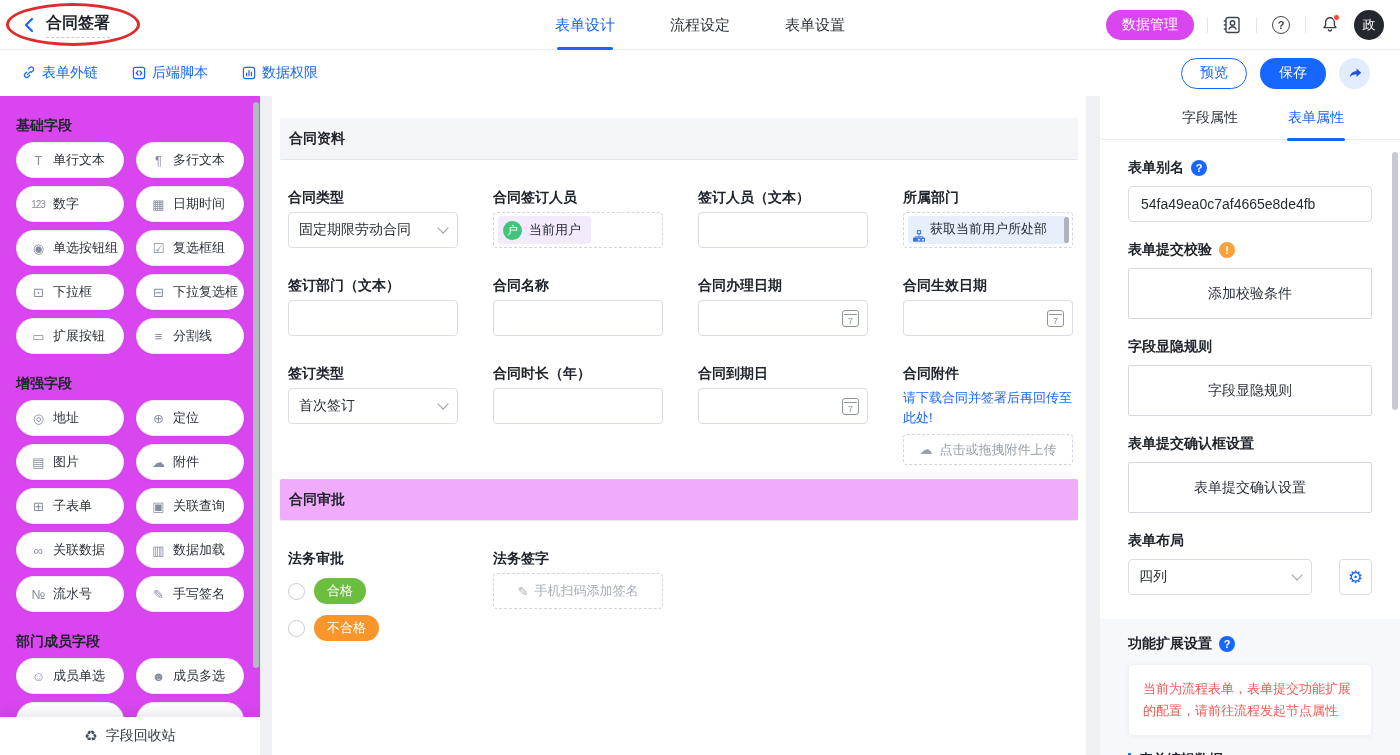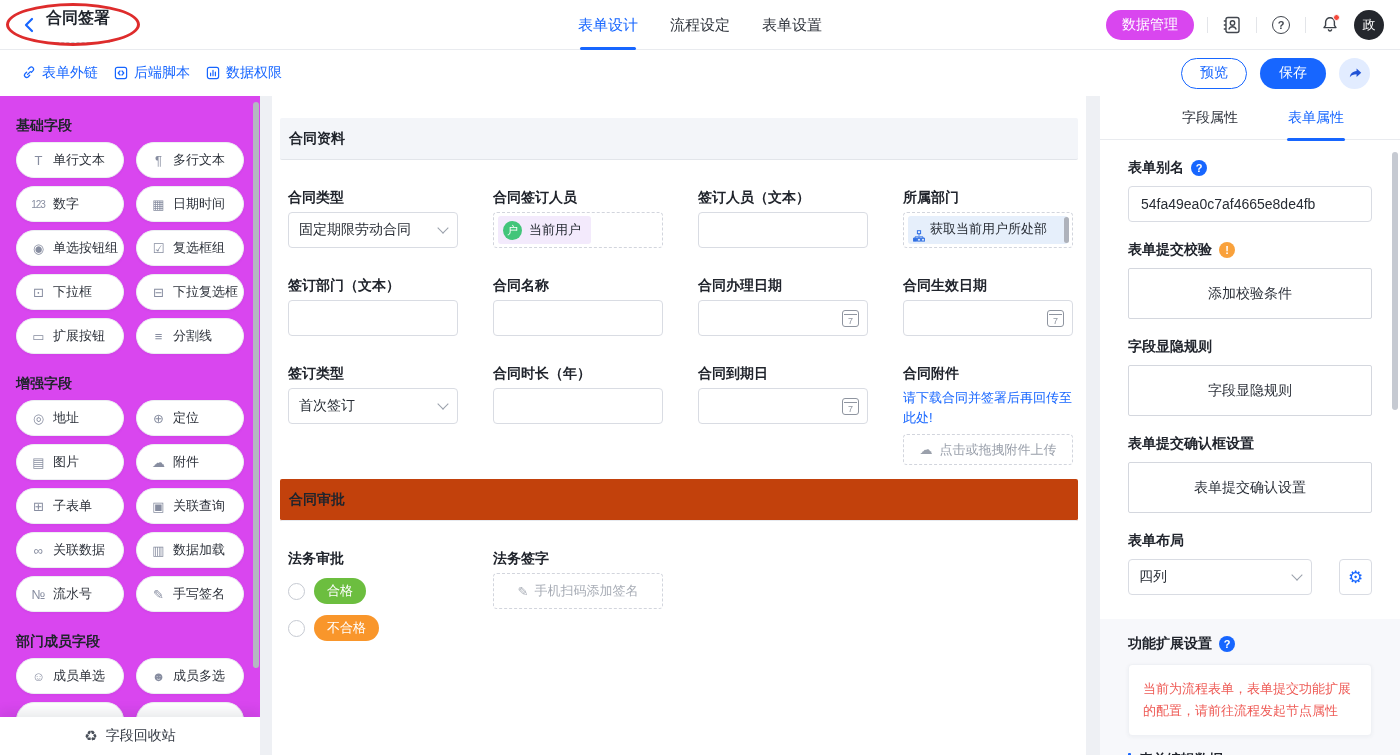--- a/index.html
+++ b/index.html
@@ -3,59 +3,59 @@
 <meta charset="utf-8">
 <style>
   *{box-sizing:border-box;margin:0;padding:0}
   html,body{width:1400px;height:755px}
   body{position:relative;background:#eef0f4;font-family:"Liberation Sans","DejaVu Sans",sans-serif;overflow:hidden;color:#20242c}
   svg{display:block}
 
   
   .header{position:absolute;top:0;left:0;right:0;height:50px;background:#fff;border-bottom:1px solid #e9ebef;z-index:30}
   .hdr-left{position:absolute;left:22px;top:0;height:50px;display:flex;align-items:center;gap:10px}
-  .title{font-size:16px;font-weight:700;color:#1f242c;border-bottom:1px dashed #c6cad2;padding-bottom:13px}
+  .title{font-size:16px;font-weight:700;color:#1f242c;border-bottom:1px dashed #c6cad2;padding-bottom:3px}
   .annot{position:absolute;left:6px;top:3px;width:134px;height:43px;border:3px solid #de2c2c;border-radius:50%;z-index:40;pointer-events:none}
-  .hdr-tabs{position:absolute;left:50%;transform:translateX(-50%);top:0;height:50px;display:flex;gap:32px;align-items:center}
+  .hdr-tabs{position:absolute;left:50%;transform:translateX(-50%);top:0;height:50px;display:flex;gap:55px;align-items:center}
   .htab{position:relative;height:50px;display:flex;align-items:center;font-size:15px;color:#30353d;cursor:pointer}
   .htab.active{color:#1766ff}
   .htab.active .hbar{position:absolute;bottom:0;left:50%;transform:translateX(-50%);width:56px;height:3px;border-radius:2px;background:#1766ff}
   .hdr-right{position:absolute;right:16px;top:0;height:50px;display:flex;align-items:center;gap:13px}
   .pill-green{height:30px;padding:4px 16px;border-radius:15px;background:#d946ef;color:#fff;font-size:14px;display:flex;align-items:center;cursor:pointer}
   .vdiv{width:1px;height:16px;background:#e3e5e9}
   .hicon{width:22px;height:22px;display:flex;align-items:center;justify-content:center;cursor:pointer;position:relative}
   .help-circ{width:18px;height:18px;border:1.4px solid #41464e;border-radius:50%;display:flex;align-items:center;justify-content:center;font-size:11px;font-weight:700;color:#41464e}
   .help-circ::before{content:"?"}
   .bell-dot{position:absolute;top:0;right:1px;width:7px;height:7px;border-radius:50%;background:#f4493c;border:1px solid #fff}
   .avatar{width:30px;height:30px;border-radius:50%;background:#24272d;color:#fff;font-size:13px;display:flex;align-items:center;justify-content:center;cursor:pointer}
 
   
   .toolbar{position:absolute;top:50px;left:0;right:0;height:46px;background:#fff;z-index:20}
-  .tb-links{position:absolute;left:22px;top:0;height:46px;display:flex;align-items:center;gap:16px}
+  .tb-links{position:absolute;left:22px;top:0;height:46px;display:flex;align-items:center;gap:34px}
   .tb-link{display:flex;align-items:center;gap:6px;color:#1766ff;font-size:14px;cursor:pointer}
   .tb-right{position:absolute;right:30px;top:0;height:46px;display:flex;align-items:center;gap:13px}
   .btn-outline{height:31px;min-width:66px;padding:0 18px;border-radius:16px;border:1px solid #1766ff;color:#1766ff;background:#fff;font-size:14px;display:flex;align-items:center;justify-content:center;cursor:pointer}
   .btn-solid{height:31px;min-width:66px;padding:0 18px;border-radius:16px;background:#1766ff;color:#fff;font-size:14px;display:flex;align-items:center;justify-content:center;cursor:pointer}
   .share-btn{width:31px;height:31px;border-radius:50%;background:#e2ecff;display:flex;align-items:center;justify-content:center;cursor:pointer}
 
   
   .sidebar{position:absolute;left:0;top:96px;width:260px;bottom:0;background:#d946ef;overflow:hidden;padding:0 16px}
   .sec-title{margin-top:21px;font-size:14px;font-weight:700;color:#20242c}
   .pill-grid{display:grid;grid-template-columns:1fr 1fr;gap:8px 12px;margin-top:7px}
   .fpill{height:36px;border:1px solid #eceef2;border-radius:18px;background:#fff;box-shadow:0 1px 3px rgba(30,40,60,.05);display:flex;align-items:center;padding-left:13px;gap:7px;cursor:grab;overflow:hidden}
   .fpill .g{color:#878da0;font-size:13px;min-width:16px;text-align:center;letter-spacing:-1px}
   .fpill .t{font-size:13px;color:#2c313a;white-space:nowrap}
   .sb-thumb{position:absolute;right:1px;top:6px;width:6px;height:566px;border-radius:3px;background:#b4b8c1;cursor:pointer}
   .recycle{position:absolute;left:0;right:0;bottom:0;height:38px;background:#fff;box-shadow:0 -6px 12px rgba(25,35,60,.09);display:flex;align-items:center;justify-content:center;gap:8px;font-size:14px;color:#343a44;z-index:6;cursor:pointer}
   .recycle .g{font-size:15px;color:#4a505a}
 
   
   .canvas{position:absolute;left:272px;top:96px;width:814px;bottom:0;background:#fff;overflow:hidden;padding:0 8px}
   .group-head{margin-top:22px;height:42px;background:#f3f5f9;border-bottom:1px solid #e2e5ea;display:flex;align-items:center;padding-left:9px;font-size:14px;font-weight:700;color:#20242c;border-radius:2px}
-  .group-head.plain{background:#c2410c;border-bottom:1px solid #e7eaef;margin-top:14px}
+  .group-head.plain{background:#f0abfc;border-bottom:1px solid #e7eaef;margin-top:14px}
   .fgrid{display:grid;grid-template-columns:repeat(4,170px);column-gap:35px;padding-left:8px}
   .flabel{margin-top:28px;font-size:14px;font-weight:700;color:#20242c;line-height:18px;white-space:nowrap}
   .ctrl{margin-top:6px;height:36px;border:1px solid #d9dce3;border-radius:4px;background:#fff}
   .sel{display:flex;align-items:center;justify-content:space-between;padding:0 10px;font-size:14px;color:#272c34;cursor:pointer}
   .chev{width:8px;height:8px;border-right:1.5px solid #9aa0ab;border-bottom:1.5px solid #9aa0ab;transform:rotate(45deg);margin-top:-4px}
   .date{display:flex;align-items:center;justify-content:flex-end;padding:0 8px;cursor:text}
   .cal{width:17px;height:17px;border:1.3px solid #8f95a0;border-radius:3px;font-size:9px;color:#8f95a0;display:flex;align-items:flex-end;justify-content:center;position:relative}
   .cal::before{content:"";position:absolute;top:3px;left:1px;right:1px;border-top:1.2px solid #8f95a0}
   .dashed{margin-top:6px;height:36px;border:1px dashed #d2d5dd;border-radius:4px;display:flex;align-items:center;padding:0 4px;position:relative}
   .chip-user{height:28px;background:#f3eafc;border-radius:3px;display:flex;align-items:center;gap:7px;padding:0 10px 0 5px;font-size:13px;color:#272c34;cursor:pointer}

